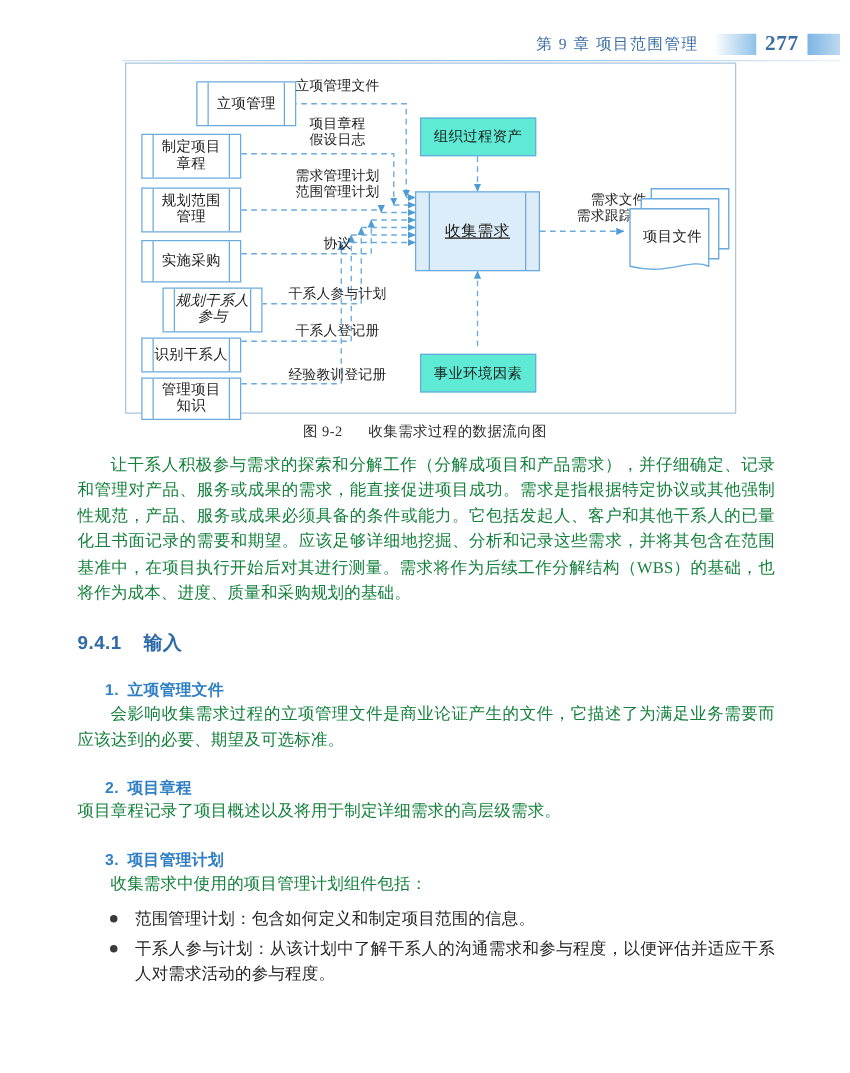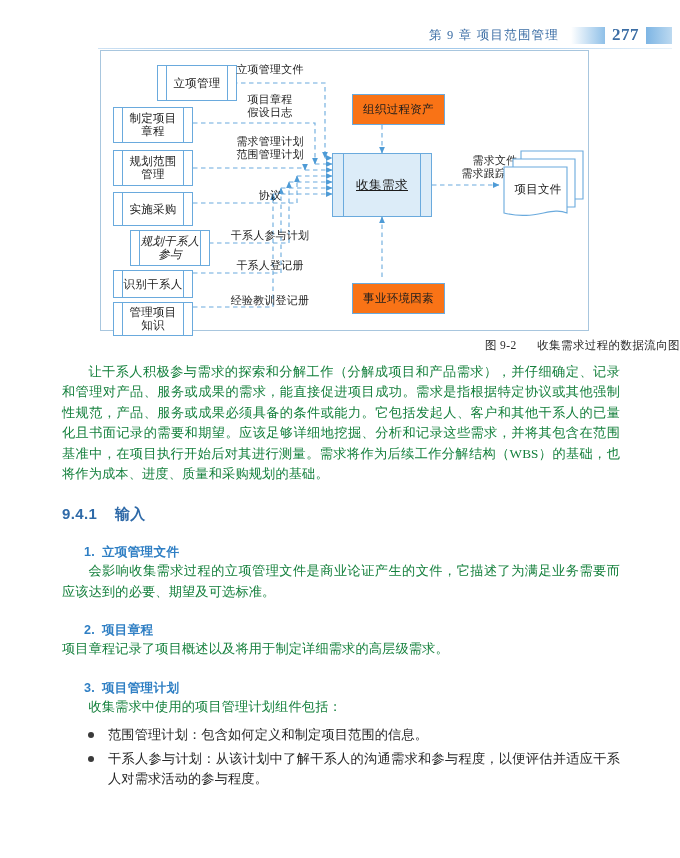--- a/index.html
+++ b/index.html
@@ -108,29 +108,28 @@
     width: 0;
     border-left: 1.2px solid #6aaadd;
   }
   .proc-box::before { left: 8px; }
   .proc-box::after  { right: 8px; }
 
   .plain-box {
     position: absolute;
     box-sizing: border-box;
     border: 1.2px solid #6aaadd;
-    background: #f97316;
+    background: #5eead4;
     display: flex;
     align-items: center;
     justify-content: center;
     text-align: center;
     font-size: 11.5px;
     color: #1d1d1d;
     letter-spacing: 0.3px;
-    margin-left: 16px;
   }
 
   .center-proc {
     position: absolute;
     box-sizing: border-box;
     border: 1.2px solid #6aaadd;
     background: #dcecf8;
     display: flex;
     align-items: center;
     justify-content: center;
@@ -166,21 +165,21 @@
     color: #1d1d1d;
     letter-spacing: 0.3px;
     white-space: nowrap;
   }
 
   .fig-caption {
     position: absolute;
     top: 292px;
     left: 0;
     width: 680px;
-    text-align: right;
+    text-align: center;
     font-size: 11.5px;
     color: #2b2b2b;
     letter-spacing: 0.4px;
   }
   .fig-caption .cap-sep { display: inline-block; width: 14px; }
 
   
   .body-col {
     position: absolute;
     left: 62px;

